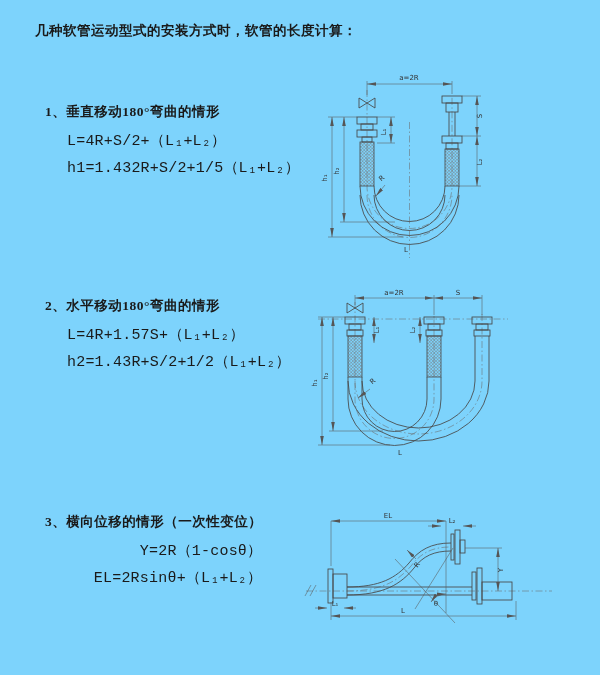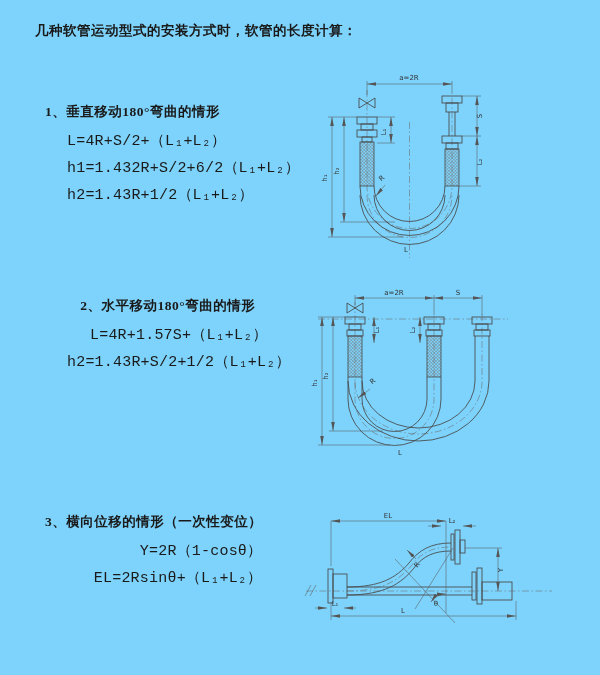--- a/index.html
+++ b/index.html
@@ -4,21 +4,21 @@
 <style>
   html,body{margin:0;padding:0;background:#e8e8e8;}
   .page{
     position:relative;width:600px;height:675px;background:#7dd3fc;overflow:hidden;
     font-family:"DejaVu Sans","Liberation Sans",sans-serif;color:#1a1a1a;
   }
   .title{
     position:absolute;left:35px;top:22px;font-size:13.5px;font-weight:700;letter-spacing:0.5px;
   }
   .section{position:absolute;left:45px;}
-  .sec1{top:103px;} .sec2{top:297px;text-align:center;} .sec3{top:513px;text-align:right;}
+  .sec1{top:103px;} .sec2{top:297px;} .sec3{top:513px;text-align:right;}
   .heading{font-size:13.5px;font-weight:600;letter-spacing:0.5px;font-family:Liberation Serif, serif;}
   .formulas{margin-left:22px;margin-top:7px;}
   .formula{
     font-family:Liberation Mono, monospace;
     font-size:15px;line-height:27px;white-space:nowrap;letter-spacing:0.2px;
   }
   .diag{position:absolute;}
   .d1{left:313px;top:70px;} .d2{left:308px;top:281px;} .d3{left:300px;top:506px;}
   svg .sl{stroke:#474747;stroke-width:0.85;fill:none;}
   svg .dl{stroke:#5a5a5a;stroke-width:0.55;fill:none;}
@@ -44,22 +44,21 @@
       <pattern id="hx" width="3.2" height="3.2" patternUnits="userSpaceOnUse">
         <path d="M0,0 L3.2,3.2 M3.2,0 L0,3.2" stroke="#777" stroke-width="0.45"></path>
       </pattern>
     </defs>
   </svg>
 
   <div class="section sec1">
     <div class="heading">1、垂直移动180°弯曲的情形</div>
     <div class="formulas">
       <div class="formula">L=4R+S/2+（L₁+L₂）</div>
-      <div class="formula">h1=1.432R+S/2+6/2（L₁+L₂）</div>
-      <div class="formula">h2=1.43R+1/2（L₁+L₂）</div>
+      <div class="formula">h1=1.432R+S/2+1/5（L₁+L₂）</div>
     </div>
   </div>
 
   <svg class="diag d1" width="272" height="200" viewBox="0 0 272 200">
     <g>
       <path class="cl" d="M54,20 V116 A42.5,42.5 0 0 0 139,116 V26"></path>
       <path class="cl" d="M54,125 A42.5,42.5 0 0 0 139,125"></path>
       <path class="cl" d="M96.5,52 V188"></path>
     </g>
     <g>

